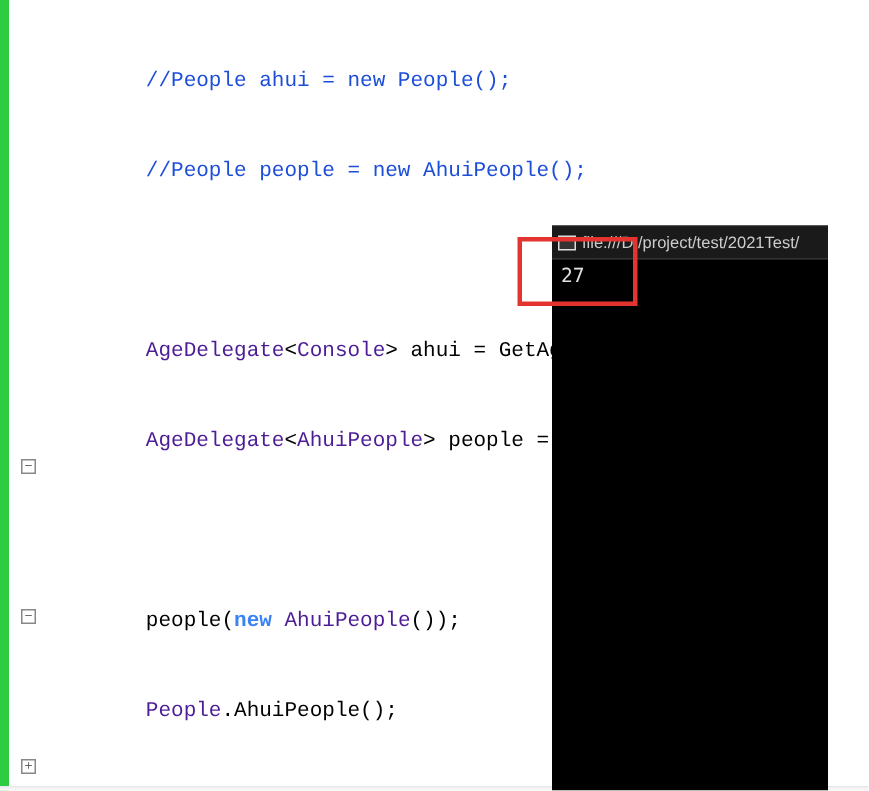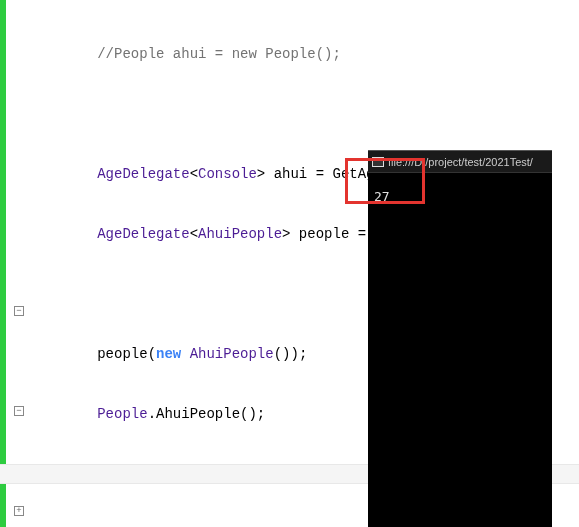--- a/index.html
+++ b/index.html
@@ -56,21 +56,21 @@
   }
   .line { height: 20px; }
   .hl-line {
     background: #f5f5f5;
     border-top: 1px solid #e8e8e8;
     border-bottom: 1px solid #e8e8e8;
     margin-left: -30px;
     padding-left: 30px;
     width: 579px;
   }
-  .cmt { color: #737373; }
+  .cmt { color: #1d4ed8; }
   .kw  { color: #3b82f6; font-weight: bold; }
   .typ { color: #4c1d95; }
   .id  { color: #000; }
   .pun { color: #000; }
 
   .console {
     position: absolute;
     top: 150px;
     left: 368px;
     width: 184px;
@@ -103,21 +103,21 @@
   .console-icon::before{
     content:"";
     position:absolute;
     top:1px;left:1px;right:1px;bottom:1px;
     background:#333;
   }
   .console-body {
     color: #e0e0e0;
     font-family: Consolas, monospace;
     font-size: 13px;
-    padding: 16px 6px;
+    padding: 4px 6px;
     position: relative;
   }
   .red-box {
     position: absolute;
     top: 158px;
     left: 345px;
     width: 80px;
     height: 46px;
     border: 3px solid #e3342f;
     pointer-events: none;
@@ -129,20 +129,21 @@
 <div class="editor">
   <div class="green-bar"></div>
   <div class="gutter">
     <div class="fold" style="top:306px">−</div>
     <div class="fold" style="top:406px">−</div>
     <div class="fold" style="top:506px">+</div>
   </div>
 
   <div class="code">
     <div class="line">        <span class="cmt">//People ahui = new People();</span></div>
+    <div class="line">        <span class="cmt">//People people = new AhuiPeople();</span></div>
     <div class="line"></div>
     <div class="line">        <span class="typ">AgeDelegate</span><span class="pun">&lt;</span><span class="typ">Console</span><span class="pun">&gt;</span><span class="id"> ahui = GetAge;</span></div>
     <div class="line">        <span class="typ">AgeDelegate</span><span class="pun">&lt;</span><span class="typ">AhuiPeople</span><span class="pun">&gt;</span><span class="id"> people = ahui;</span></div>
     <div class="line"></div>
     <div class="line">        <span class="id">people(</span><span class="kw">new</span> <span class="typ">AhuiPeople</span><span class="id">());</span></div>
     <div class="line">        <span class="typ">People</span><span class="id">.AhuiPeople();</span></div>
     <div class="line hl-line">        </div>
     
     
     

